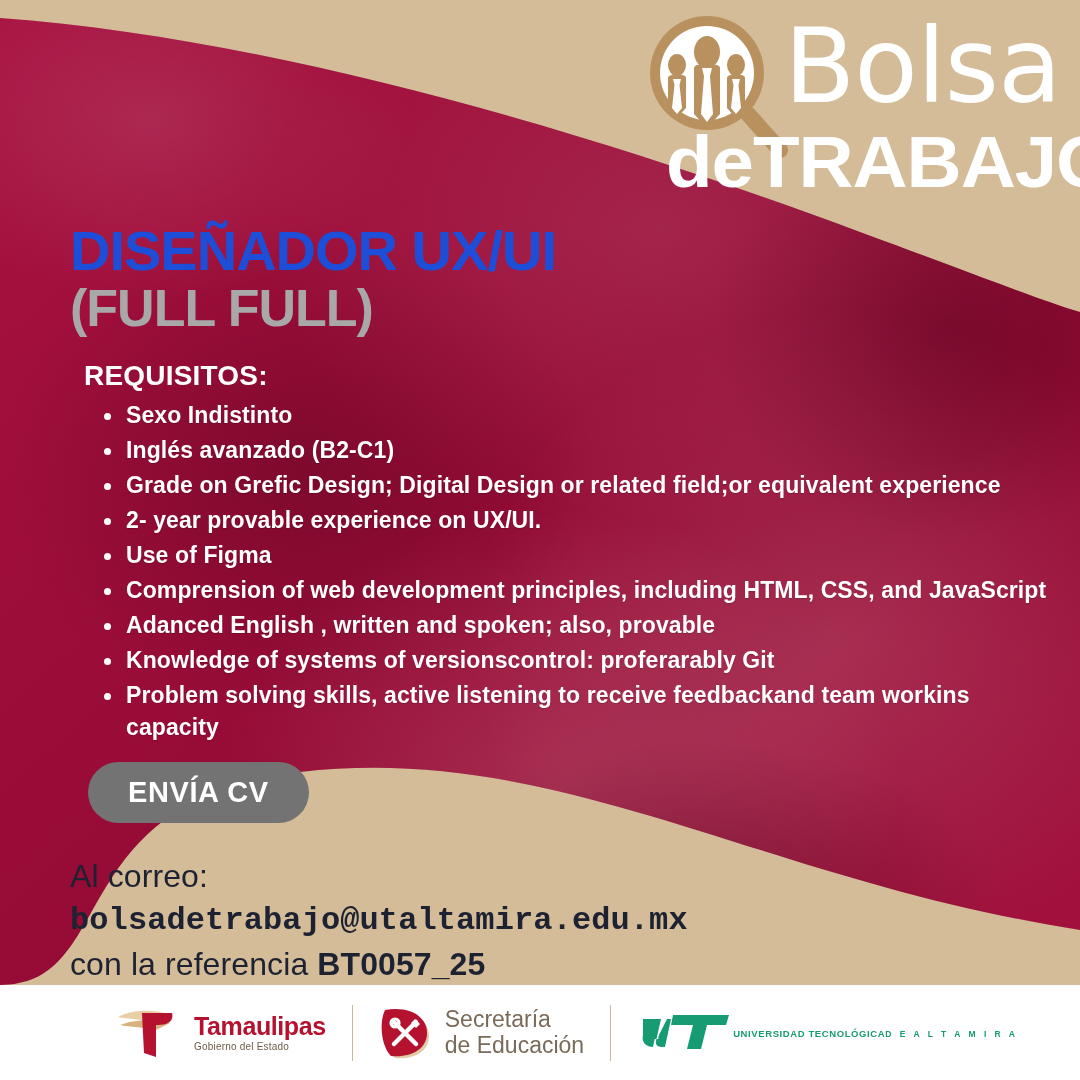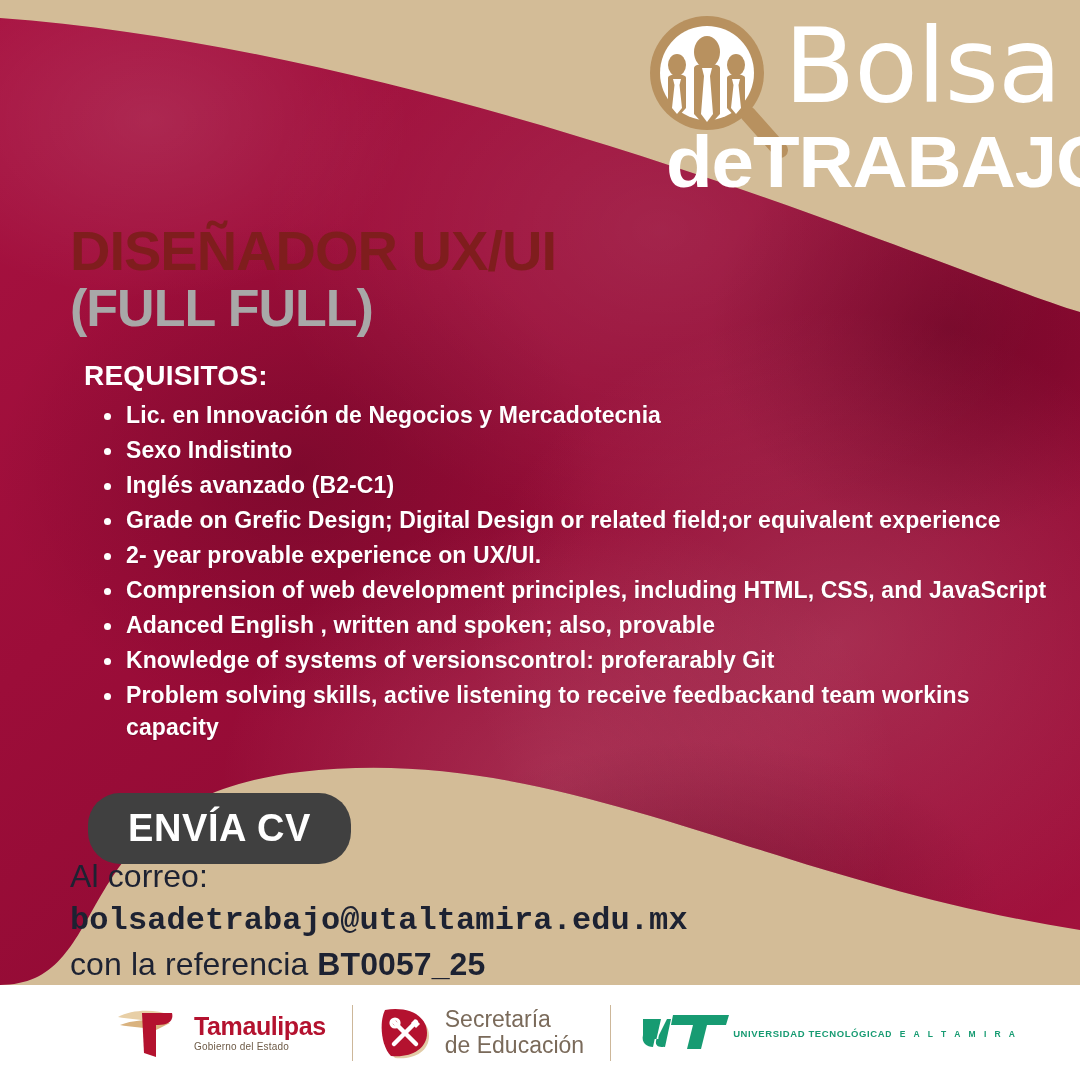--- a/index.html
+++ b/index.html
@@ -20,35 +20,35 @@
   .logo-mark{position:absolute;left:0;top:2px;width:150px;height:150px;}
   .logo-bolsa{position:absolute;left:140px;top:6px;font-size:104px;line-height:1;
     color:#fff;font-weight:400;letter-spacing:-1px;font-family:"DejaVu Sans", sans-serif;}
   .logo-detrabajo{position:absolute;left:22px;top:118px;font-size:72px;line-height:1;
     color:#fff;font-weight:700;letter-spacing:-1px;
     font-family:"Liberation Sans Narrow","Liberation Sans",sans-serif;
     transform:scaleX(1.06);transform-origin:left center;}
 
   
   .title{position:absolute;left:70px;top:222px;width:700px;}
-  .title-main{font-size:56px;font-weight:700;color:#7f1d1d;line-height:1.02;letter-spacing:-1px;}
+  .title-main{font-size:56px;font-weight:700;color:#1d4ed8;line-height:1.02;letter-spacing:-1px;}
   .title-sub{font-size:52px;font-weight:700;color:#a8a8a8;line-height:1.05;letter-spacing:-1px;margin-top:2px;}
 
   
   .req-head{position:absolute;left:84px;top:360px;font-size:28px;font-weight:700;color:#fff;letter-spacing:.2px;}
   .req-list{position:absolute;left:96px;top:400px;width:968px;margin:0;padding:0;list-style:none;}
   .req-list li{position:relative;padding-left:30px;color:#ffffff;font-size:23px;font-weight:600;
     line-height:1.37;margin-bottom:3.5px;letter-spacing:.1px;text-shadow:0 1px 1px rgba(0,0,0,.18);}
   .req-list li::before{content:"";position:absolute;left:8px;top:13px;width:7px;height:7px;
     border-radius:50%;background:#ffffff;}
 
   
   .cta-btn{position:absolute;left:88px;top:762px;padding:14px 40px;border-radius:32px;
-    background:#404040;color:#ffffff;font-size:38px;font-weight:700;letter-spacing:.6px;
-    display:inline-block;margin-top:31px;}
+    background:#737373;color:#ffffff;font-size:29px;font-weight:700;letter-spacing:.6px;
+    display:inline-block;}
   .cta-line{position:absolute;left:70px;color:#1d2232;font-weight:500;font-size:32px;letter-spacing:.1px;margin-top:20px;}
   .cta-1{top:838px;}
   .cta-2{top:882px;font-weight:700;font-family:Liberation Mono, monospace;}
   .cta-3{top:926px;}
   .cta-3 b{font-weight:700;}
 
   
   .footer{position:absolute;left:0;bottom:0;width:1080px;height:95px;background:#ffffff;
     display:flex;align-items:center;justify-content:center;gap:0;padding-left:25px;}
   .fgroup{display:flex;align-items:center;gap:10px;padding:0 26px;}
@@ -141,25 +141,25 @@
     <div class="logo-detrabajo">deTRABAJO</div>
   </div>
 
   <div class="title">
     <div class="title-main">DISEÑADOR UX/UI</div>
     <div class="title-sub">(FULL FULL)</div>
   </div>
 
   <div class="req-head">REQUISITOS:</div>
   <ul class="req-list">
-    <li>Lic. en Innovación de Negocios y Mercadotecnia</li>
     <li>Sexo Indistinto</li>
     <li>Inglés avanzado (B2-C1)</li>
     <li>Grade on Grefic Design; Digital Design or related field;or equivalent experience</li>
     <li>2- year provable experience on UX/UI.</li>
+    <li>Use of Figma</li>
     <li>Comprension of web development principles, including HTML, CSS, and JavaScript</li>
     <li>Adanced English , written and spoken; also, provable</li>
     <li>Knowledge of systems of versionscontrol: proferarably Git</li>
     <li>Problem solving skills, active listening to receive feedbackand team workins capacity</li>
   </ul>
 
   <div class="cta-btn">ENVÍA CV</div>
   <div class="cta-line cta-1">Al correo:</div>
   <div class="cta-line cta-2">bolsadetrabajo@utaltamira.edu.mx</div>
   <div class="cta-line cta-3"><span>con la referencia </span><b>BT0057_25</b></div>

